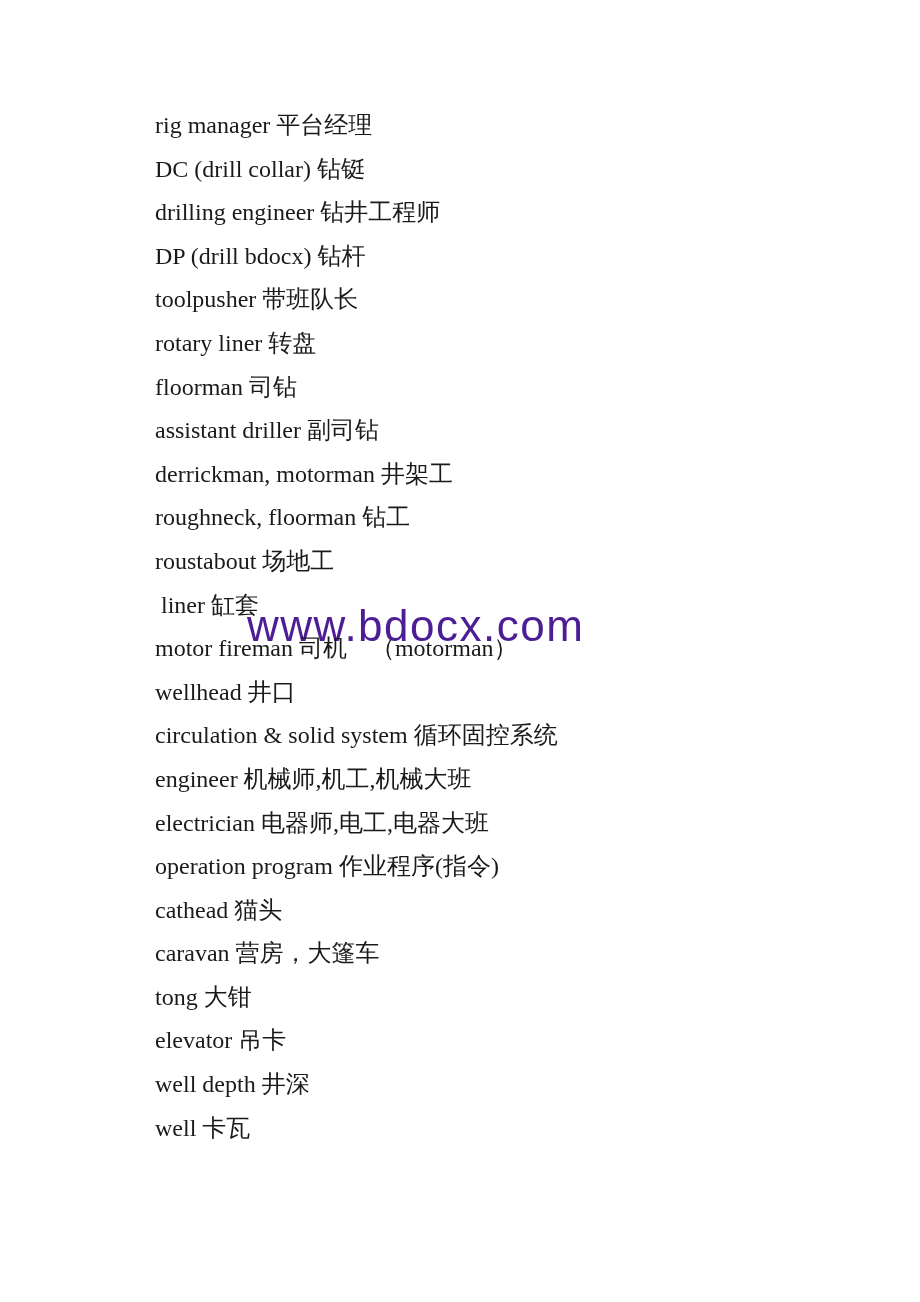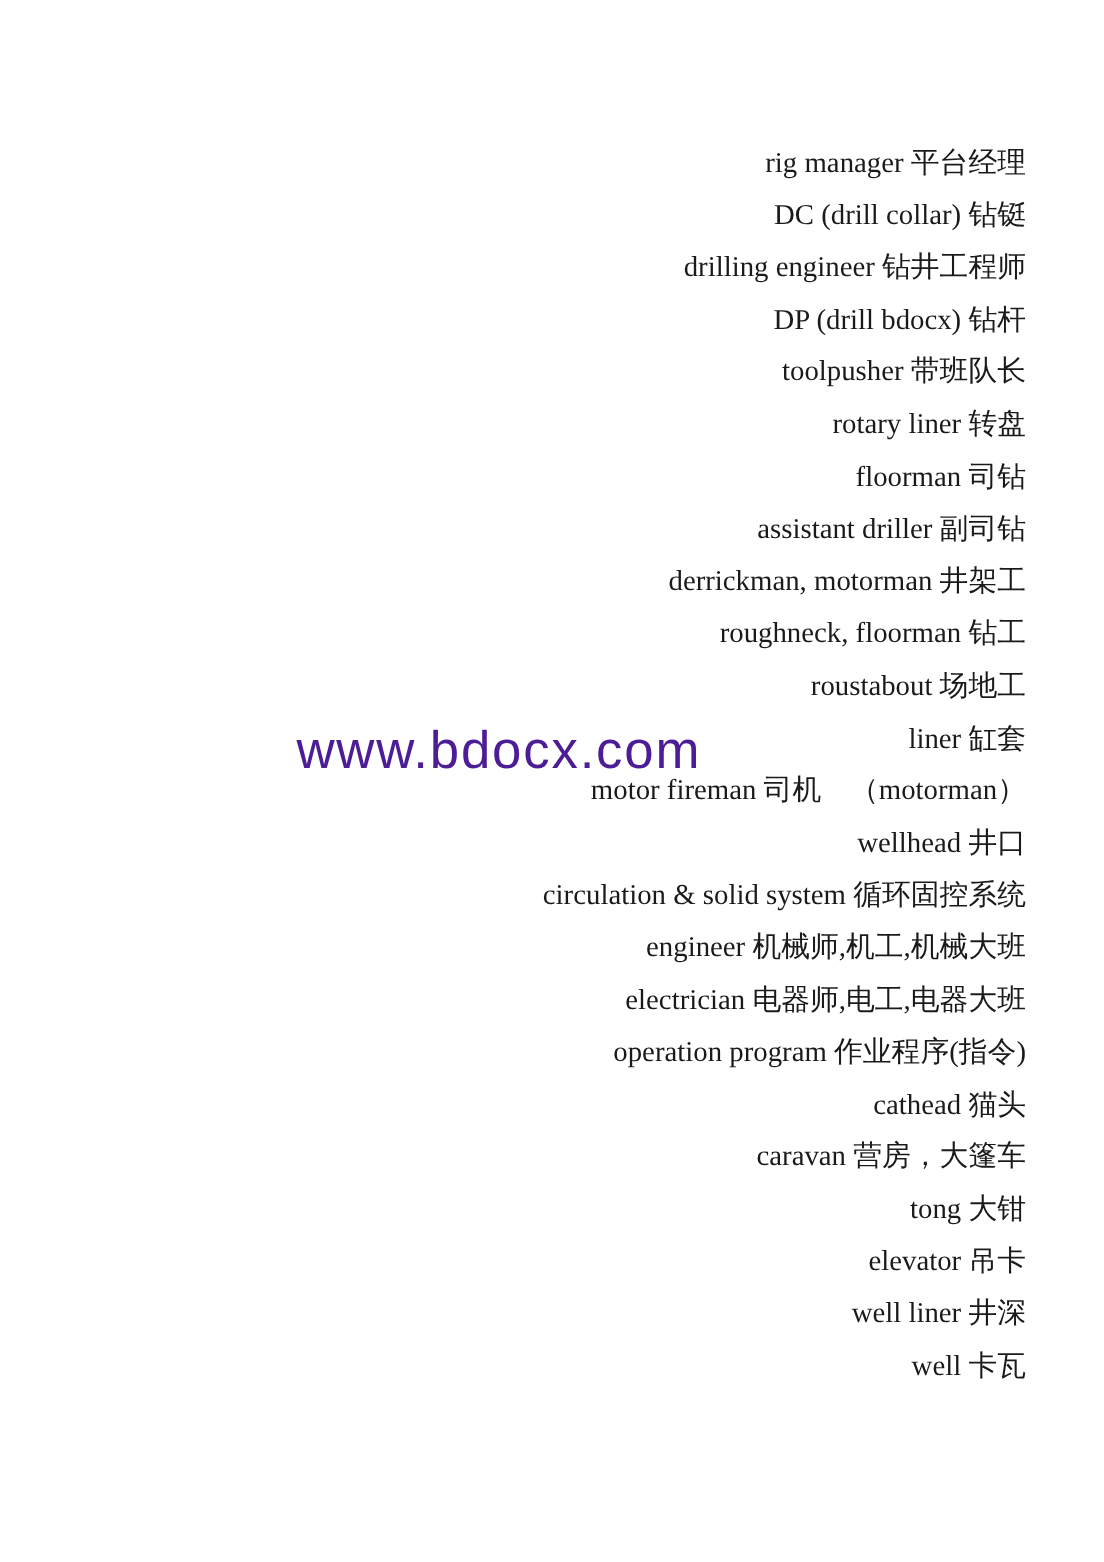--- a/index.html
+++ b/index.html
@@ -32,24 +32,23 @@
     color: #4c1d95;
     white-space: nowrap;
     user-select: none;
     pointer-events: none;
     z-index: 0;
     line-height: 1;
   }
   .body-text {
     position: absolute;
     left: 155px;
-    top: 115px;
+    top: 104px;
     width: 700px;
     z-index: 1;
-    text-align: right;
   }
   .line {
     font-size: 24px;
     line-height: 43.6px;
     white-space: pre;
     color: #1a1a1a;
     font-weight: 400;
   }
 </style>
 </head>
@@ -75,17 +74,17 @@
     <div class="line">motor fireman 司机　（motorman）</div>
     <div class="line">wellhead 井口</div>
     <div class="line">circulation &amp; solid system 循环固控系统</div>
     <div class="line">engineer 机械师,机工,机械大班</div>
     <div class="line">electrician 电器师,电工,电器大班</div>
     <div class="line">operation program 作业程序(指令)</div>
     <div class="line">cathead 猫头</div>
     <div class="line">caravan 营房，大篷车</div>
     <div class="line">tong 大钳</div>
     <div class="line">elevator 吊卡</div>
-    <div class="line">well liner 井深</div>
+    <div class="line">well depth 井深</div>
     <div class="line">well 卡瓦</div>
   </div>
 
 </div>
 
 </body></html>

